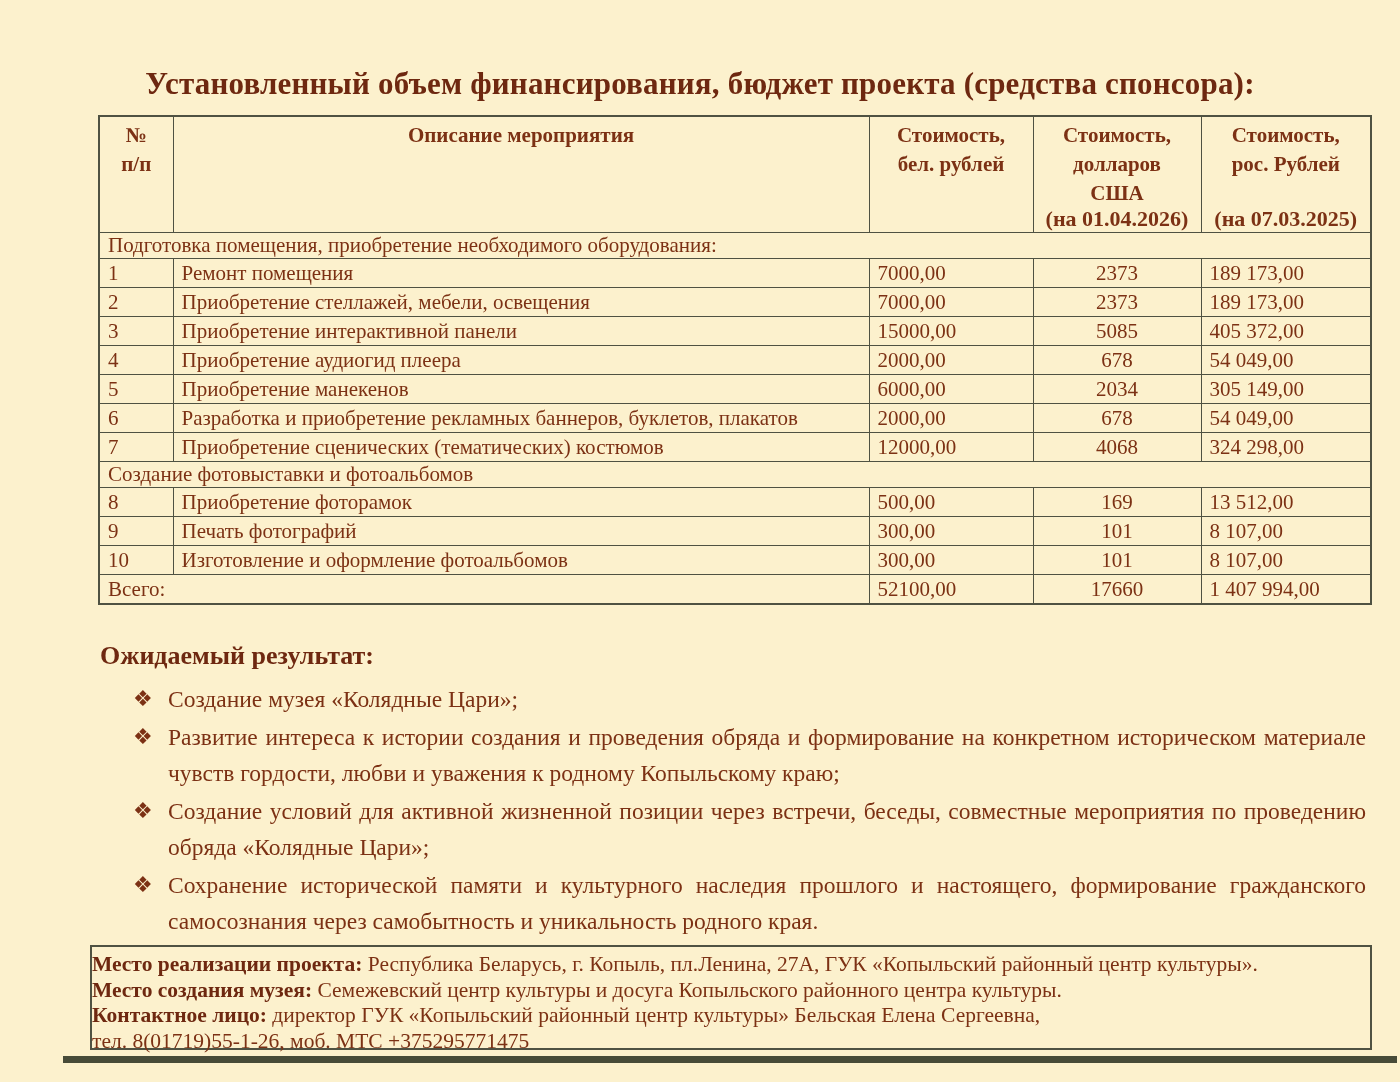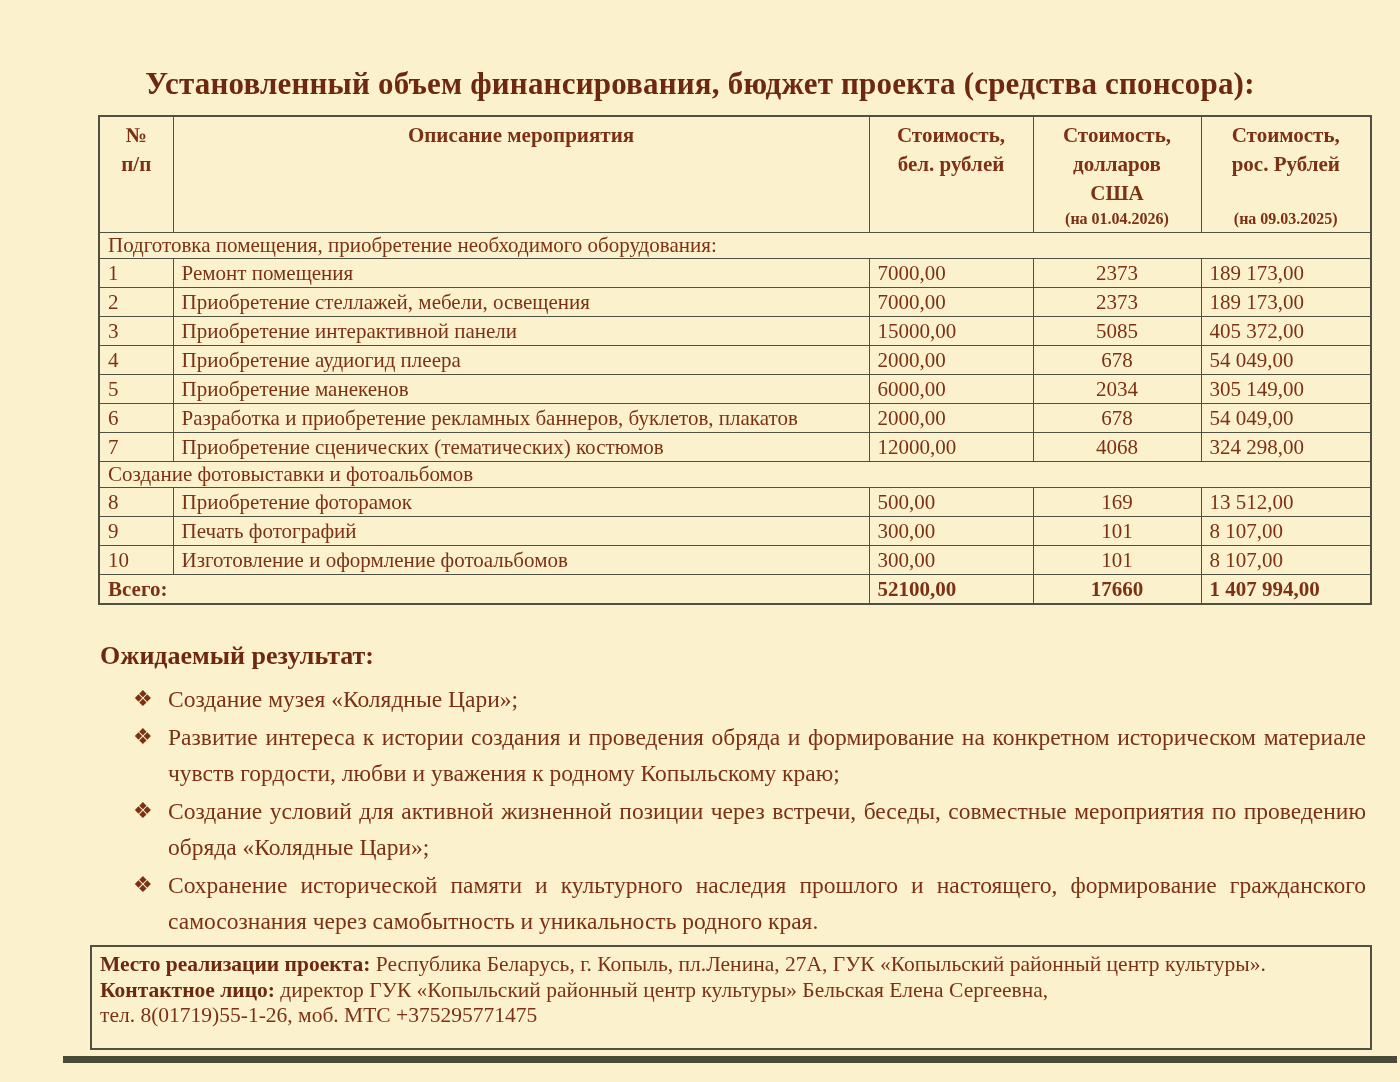--- a/index.html
+++ b/index.html
@@ -43,43 +43,43 @@
     padding:1px 8px;
     vertical-align:top;
     line-height:26px;
     overflow:hidden;
   }
   table.budget{border:2px solid var(--border);}
   table.budget th{
     font-weight:bold;text-align:center;height:110px;padding:4px 4px 2px;
   }
   .th-flex{display:flex;flex-direction:column;align-items:center;height:100%;line-height:29px;}
-  .th-note{margin-top:auto;font-size:16px;line-height:22px;white-space:nowrap;text-align:center;}
+  .th-note{margin-top:auto;font-size:22px;line-height:22px;white-space:nowrap;text-align:center;}
   tr.section-row td{padding:0 8px;line-height:25px;}
   td.cell-num{text-align:left;}
   td.cell-desc{text-align:left;}
   td.cell-byn{text-align:left;}
   td.cell-usd{text-align:center;}
   td.cell-rub{text-align:left;}
-  tr.total-row td{font-weight:bold;}
+  tr.total-row td{font-weight:normal;}
   
   .expected{position:absolute;top:641px;left:100px;width:1268px;}
   .expected-title{font-size:26px;font-weight:bold;color:var(--ink-dark);margin-bottom:10px;}
   .bullets{margin-left:33px;width:1233px;}
   .bullet-item{
     position:relative;padding-left:35px;
     font-size:23.5px;line-height:36px;
     text-align:justify;margin-bottom:2px;
   }
   .bullet-glyph{position:absolute;left:0;top:0;font-size:22px;}
   
   .contact-box{
     position:absolute;top:945px;left:90px;width:1282px;height:105px;
     border:2px solid var(--border);
-    padding:5px 8px;
+    padding:5px 0;
     font-size:21.5px;line-height:25.5px;
   }
   .contact-line .label{font-weight:bold;color:var(--ink-dark);}
   
   .bottom-bar{
     position:absolute;top:1056px;left:63px;width:1334px;height:7px;
     background:var(--bar);
   }
 </style>
 </head>
@@ -121,21 +121,21 @@
             <span>Стоимость,</span>
             <span>долларов</span>
             <span>США</span>
             <span class="th-note">(на 01.04.2026)</span>
           </div>
         </th>
         <th>
           <div class="th-flex">
             <span>Стоимость,</span>
             <span>рос. Рублей</span>
-            <span class="th-note">(на 09.03.2025)</span>
+            <span class="th-note">(на 07.03.2025)</span>
           </div>
         </th>
       </tr>
     </thead>
     <tbody>
       <tr class="section-row">
         <td colspan="5">Подготовка помещения, приобретение необходимого оборудования:</td>
       </tr>
       <tr>
         <td class="cell-num">1</td>
@@ -240,20 +240,24 @@
       </div>
     </div>
   </div>
 
   <div class="contact-box">
     <div class="contact-line">
       <span class="label">Место реализации проекта:</span>
       <span>Республика Беларусь, г. Копыль, пл.Ленина, 27А, ГУК «Копыльский районный центр культуры».</span>
     </div>
     <div class="contact-line">
+      <span class="label">Место создания музея:</span>
+      <span>Семежевский центр культуры и досуга Копыльского районного центра культуры.</span>
+    </div>
+    <div class="contact-line">
       <span class="label">Контактное лицо:</span>
       <span>директор ГУК «Копыльский районный центр культуры» Бельская Елена Сергеевна,</span>
     </div>
     <div class="contact-line">
       <span>тел. 8(01719)55-1-26, моб. МТС +375295771475</span>
     </div>
   </div>
 
   <div class="bottom-bar"></div>
 

